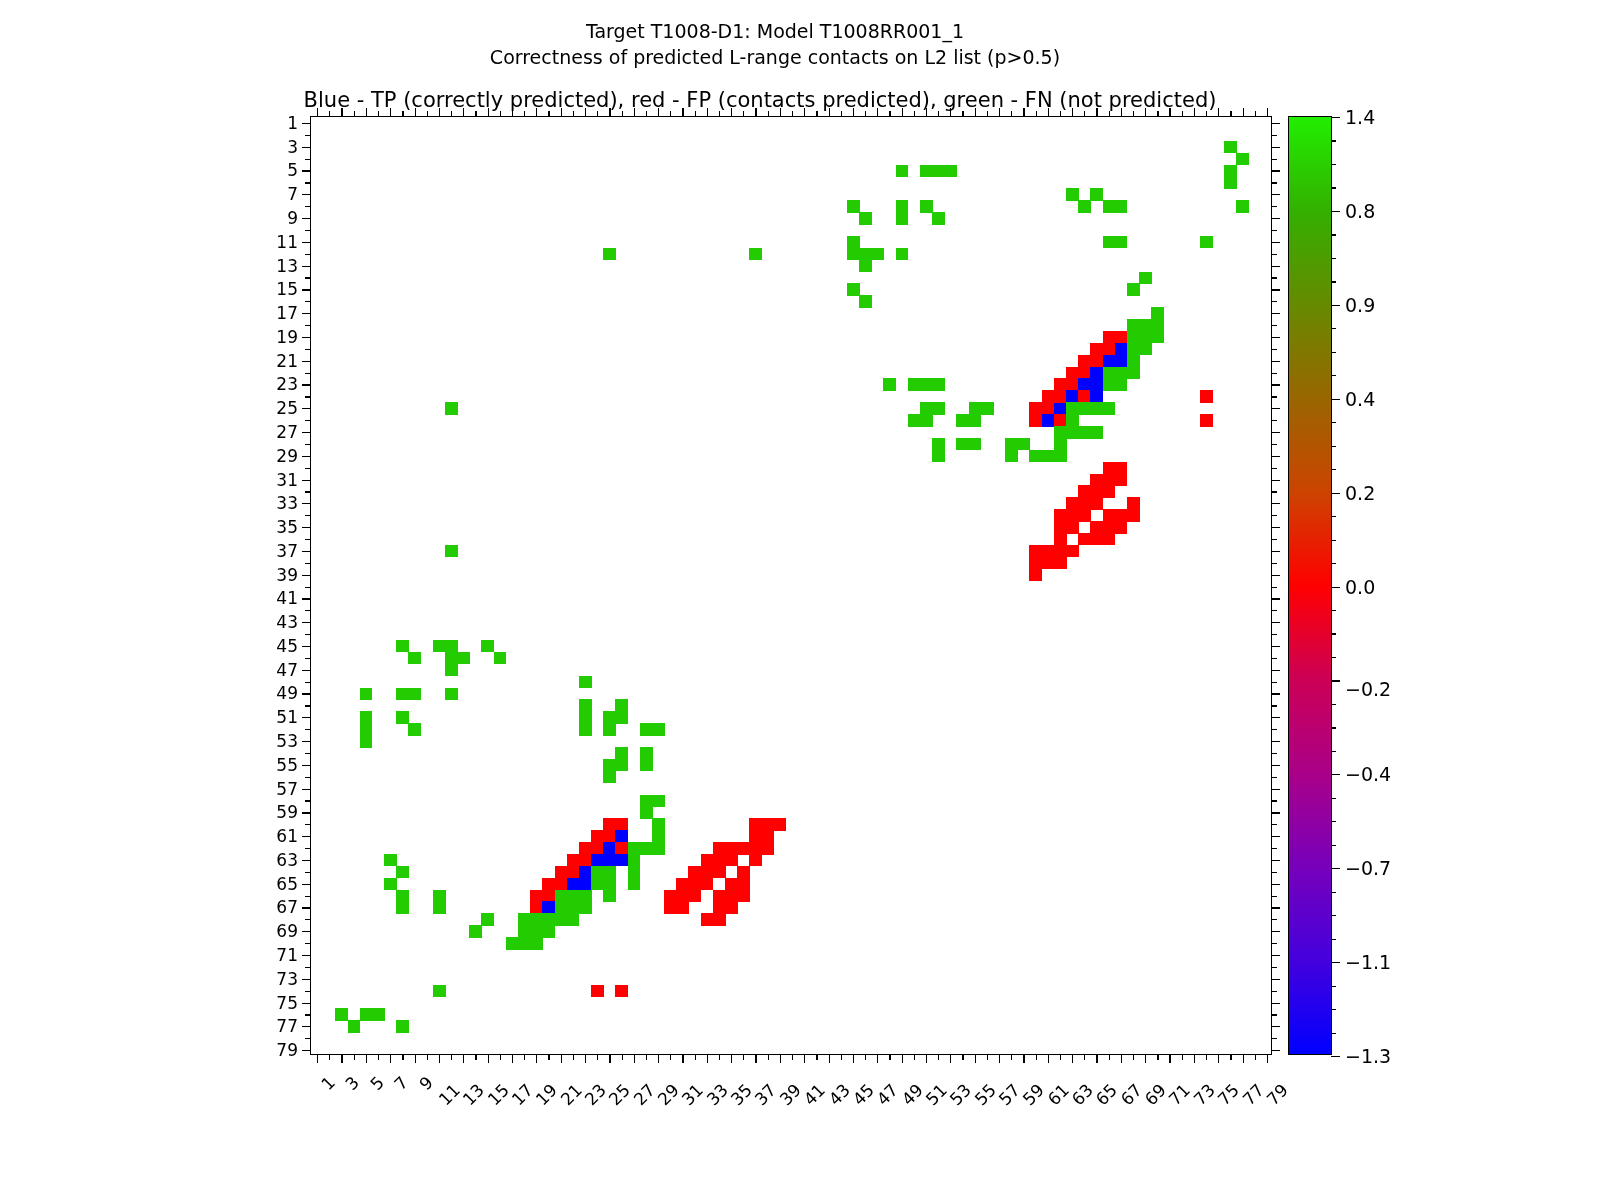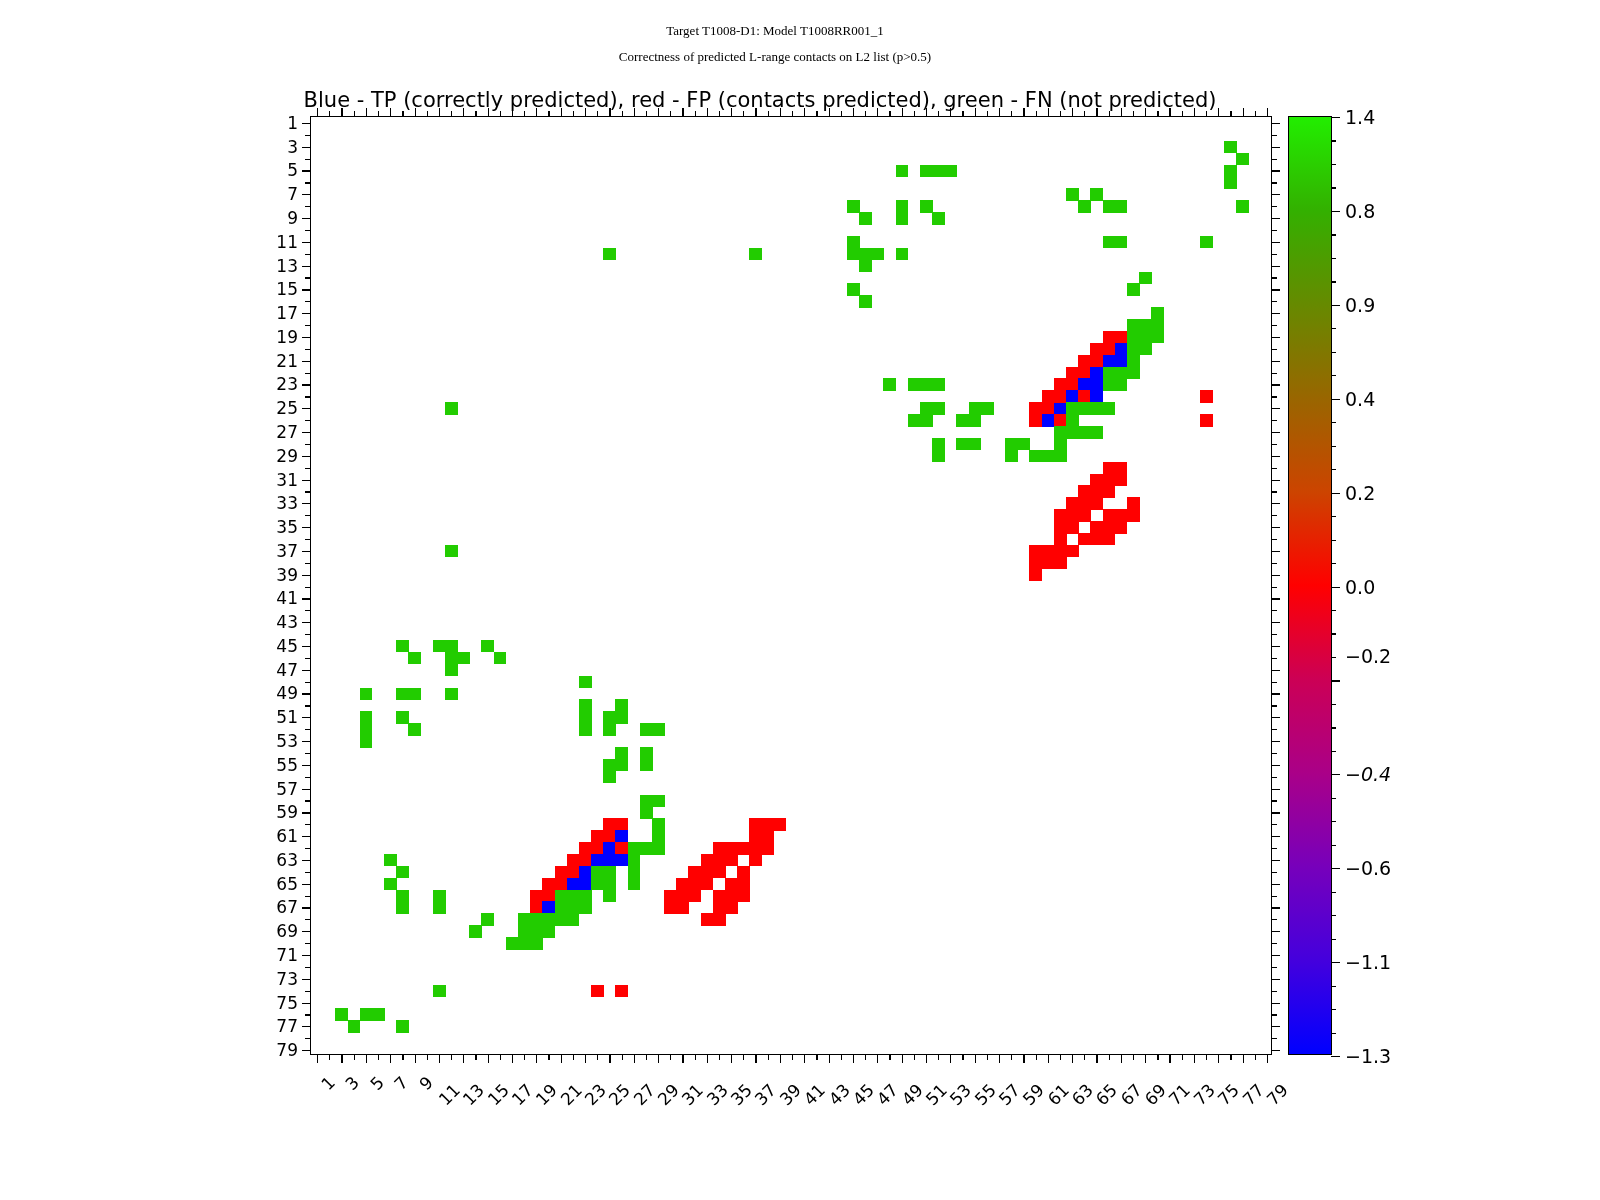--- a/index.html
+++ b/index.html
@@ -8,21 +8,21 @@
     background:#ffffff;
     font-family:"DejaVu Sans", sans-serif;
     color:#000000;
     overflow:hidden;
   }
   #root{position:relative;width:1600px;height:1200px;}
 
   .title-block{
     position:absolute;left:0;top:18px;width:1550px;text-align:center;
   }
-  .title-line{font-size:13px;line-height:26px;color:#000;font-family:Liberation Serif, serif;}
+  .title-line{font-size:19px;line-height:26px;color:#000;}
   .subtitle-line{
     position:absolute;left:0;top:88px;width:1520px;text-align:center;
     font-size:21px;color:#000;
   }
 
   
   #plot{
     position:absolute;left:310px;top:116px;
     width:962px;height:939px;
     background:#ffffff;
@@ -852,25 +852,25 @@
       <div class="cblabel" style="top: 93.9px;">0.8</div>
       <div class="cbtick major" style="top: 187.8px;"></div>
       <div class="cblabel" style="top: 187.8px;">0.9</div>
       <div class="cbtick major" style="top: 281.7px;"></div>
       <div class="cblabel" style="top: 281.7px;">0.4</div>
       <div class="cbtick major" style="top: 375.6px;"></div>
       <div class="cblabel" style="top: 375.6px;">0.2</div>
       <div class="cbtick major" style="top: 469.5px;"></div>
       <div class="cblabel" style="top: 469.5px;">0.0</div>
       <div class="cbtick major" style="top: 563.4px;"></div>
-      <div class="cblabel" style="top: 539px;">−0.2</div>
+      <div class="cblabel" style="top: 572px;">−0.2</div>
       <div class="cbtick major" style="top: 657.3px;"></div>
-      <div class="cblabel" style="top: 657.3px; font-style: italic;">−0.4</div>
+      <div class="cblabel" style="top: 657.3px;">−0.4</div>
       <div class="cbtick major" style="top: 751.2px;"></div>
-      <div class="cblabel" style="top: 751.2px;">−0.6</div>
+      <div class="cblabel" style="top: 751.2px;">−0.7</div>
       <div class="cbtick major" style="top: 845.1px;"></div>
       <div class="cblabel" style="top: 845.1px;">−1.1</div>
       <div class="cbtick major" style="top: 939px;"></div>
       <div class="cblabel" style="top: 939px;">−1.3</div>
       <div class="cbtick minor" style="top: 23.475px;"></div>
       <div class="cbtick minor" style="top: 46.95px;"></div>
       <div class="cbtick minor" style="top: 70.425px;"></div>
       <div class="cbtick minor" style="top: 117.375px;"></div>
       <div class="cbtick minor" style="top: 140.85px;"></div>
       <div class="cbtick minor" style="top: 164.325px;"></div>

